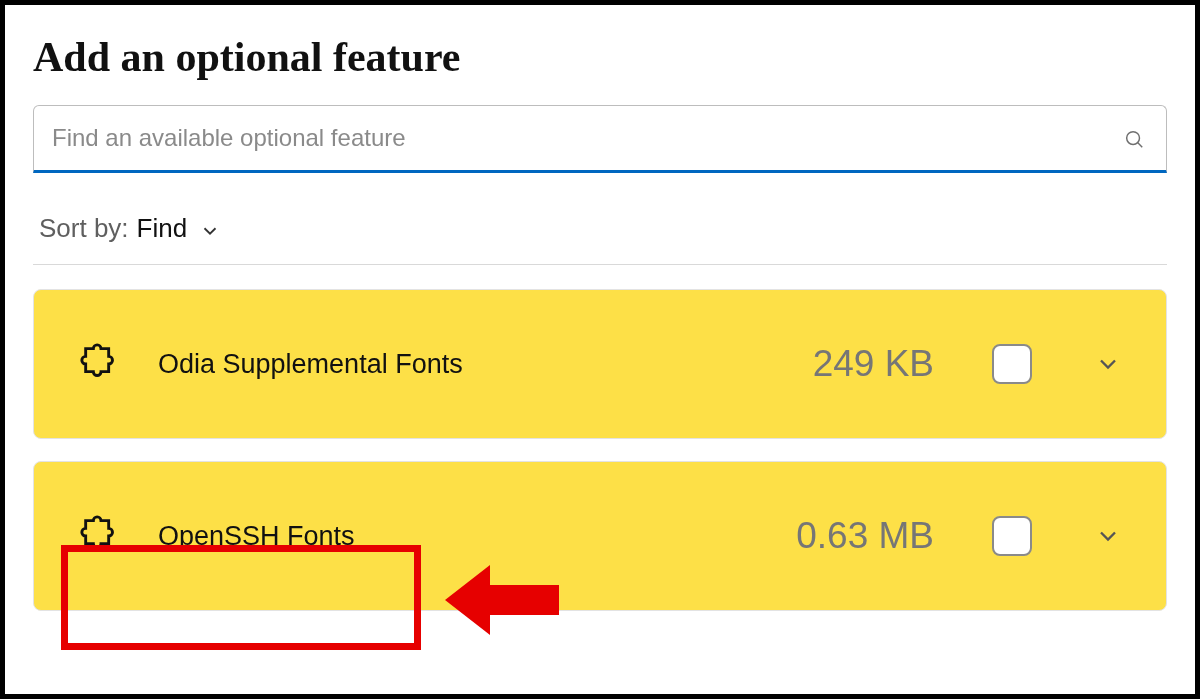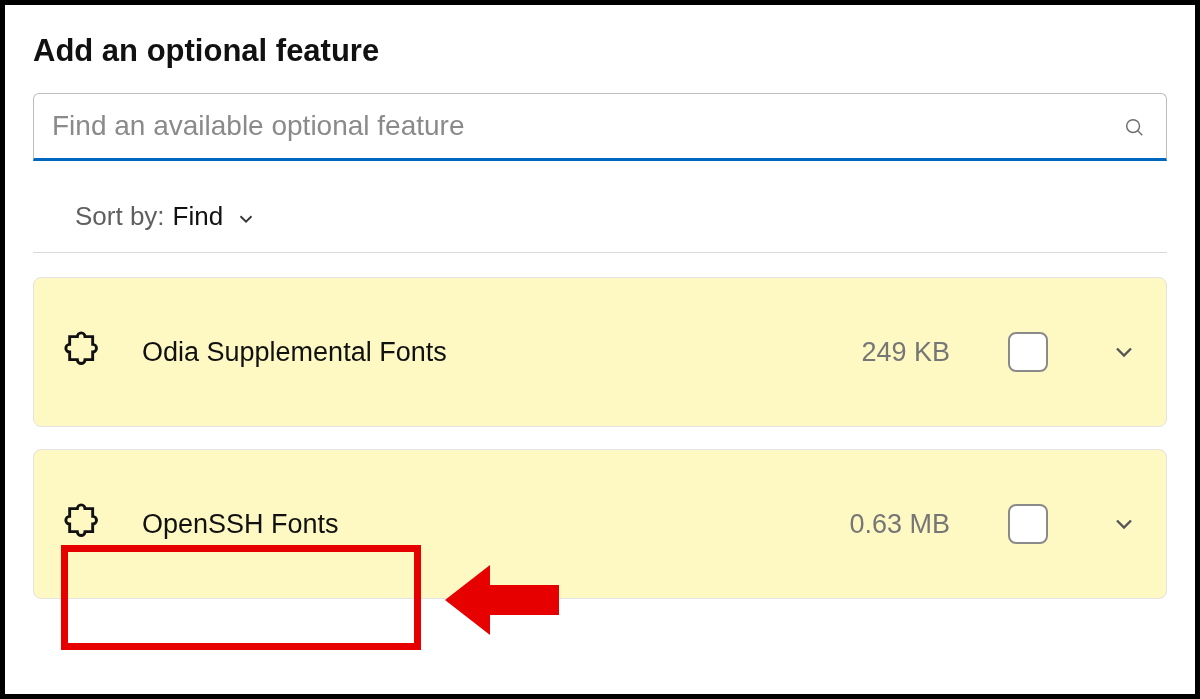--- a/index.html
+++ b/index.html
@@ -13,34 +13,35 @@
     }
     .frame {
       border: 5px solid #000;
       width: 1200px;
       height: 699px;
       padding: 28px 28px 0 28px;
       position: relative;
       overflow: hidden;
     }
     .title {
-      font-size: 31px;
+      font-size: 42px;
       font-weight: 600;
       color: #111;
       margin-bottom: 24px;
+      font-family: Liberation Serif, serif;
     }
     .search-wrap {
       position: relative;
       width: 100%;
       margin-bottom: 36px;
     }
     .search-input {
       width: 100%;
       height: 68px;
-      font-size: 28px;
+      font-size: 24px;
       padding: 10px 60px 10px 18px;
       border: 1px solid #bdbdbd;
       border-bottom: 3px solid #0067c0;
       border-radius: 6px 6px 0 0;
       outline: none;
       color: #ef4444;
       background: #fff;
     }
     .search-input::placeholder {
       color: #8a8a8a;
@@ -56,50 +57,50 @@
     }
     .sort-row {
       display: flex;
       align-items: center;
       gap: 8px;
       font-size: 26px;
       padding: 4px 6px 20px 6px;
       border-bottom: 1px solid #d9d9d9;
       margin-bottom: 16px;
     }
-    .sort-label { color: #5f5f5f; margin-left: 36px; }
+    .sort-label { color: #5f5f5f; }
     .sort-value { color: #111; font-weight: 400; }
     .sort-chevron {
       width: 22px; height: 22px; color: #333;
       margin-left: 4px;
     }
     .list { display: flex; flex-direction: column; gap: 22px; padding-top: 8px; }
     .feature-item {
       border: 1px solid #e3e3e3;
       border-radius: 8px;
       height: 150px;
       display: flex;
       align-items: center;
-      padding: 0 28px;
+      padding: 0 44px;
       gap: 34px;
-      background: #fef9c3;
+      background: #fde047;
       position: relative;
     }
     .feature-icon {
       width: 46px; height: 46px;
       flex: 0 0 46px;
       color: #111;
     }
     .feature-name {
       font-size: 27px;
       flex: 1;
       color: #111;
     }
     .feature-size {
-      font-size: 27px;
+      font-size: 37px;
       color: #767676;
       margin-right: 24px;
       white-space: nowrap;
     }
     .feature-check {
       width: 40px; height: 40px;
       border: 2px solid #8a8a8a;
       border-radius: 8px;
       background: #fff;
       margin-right: 28px;

